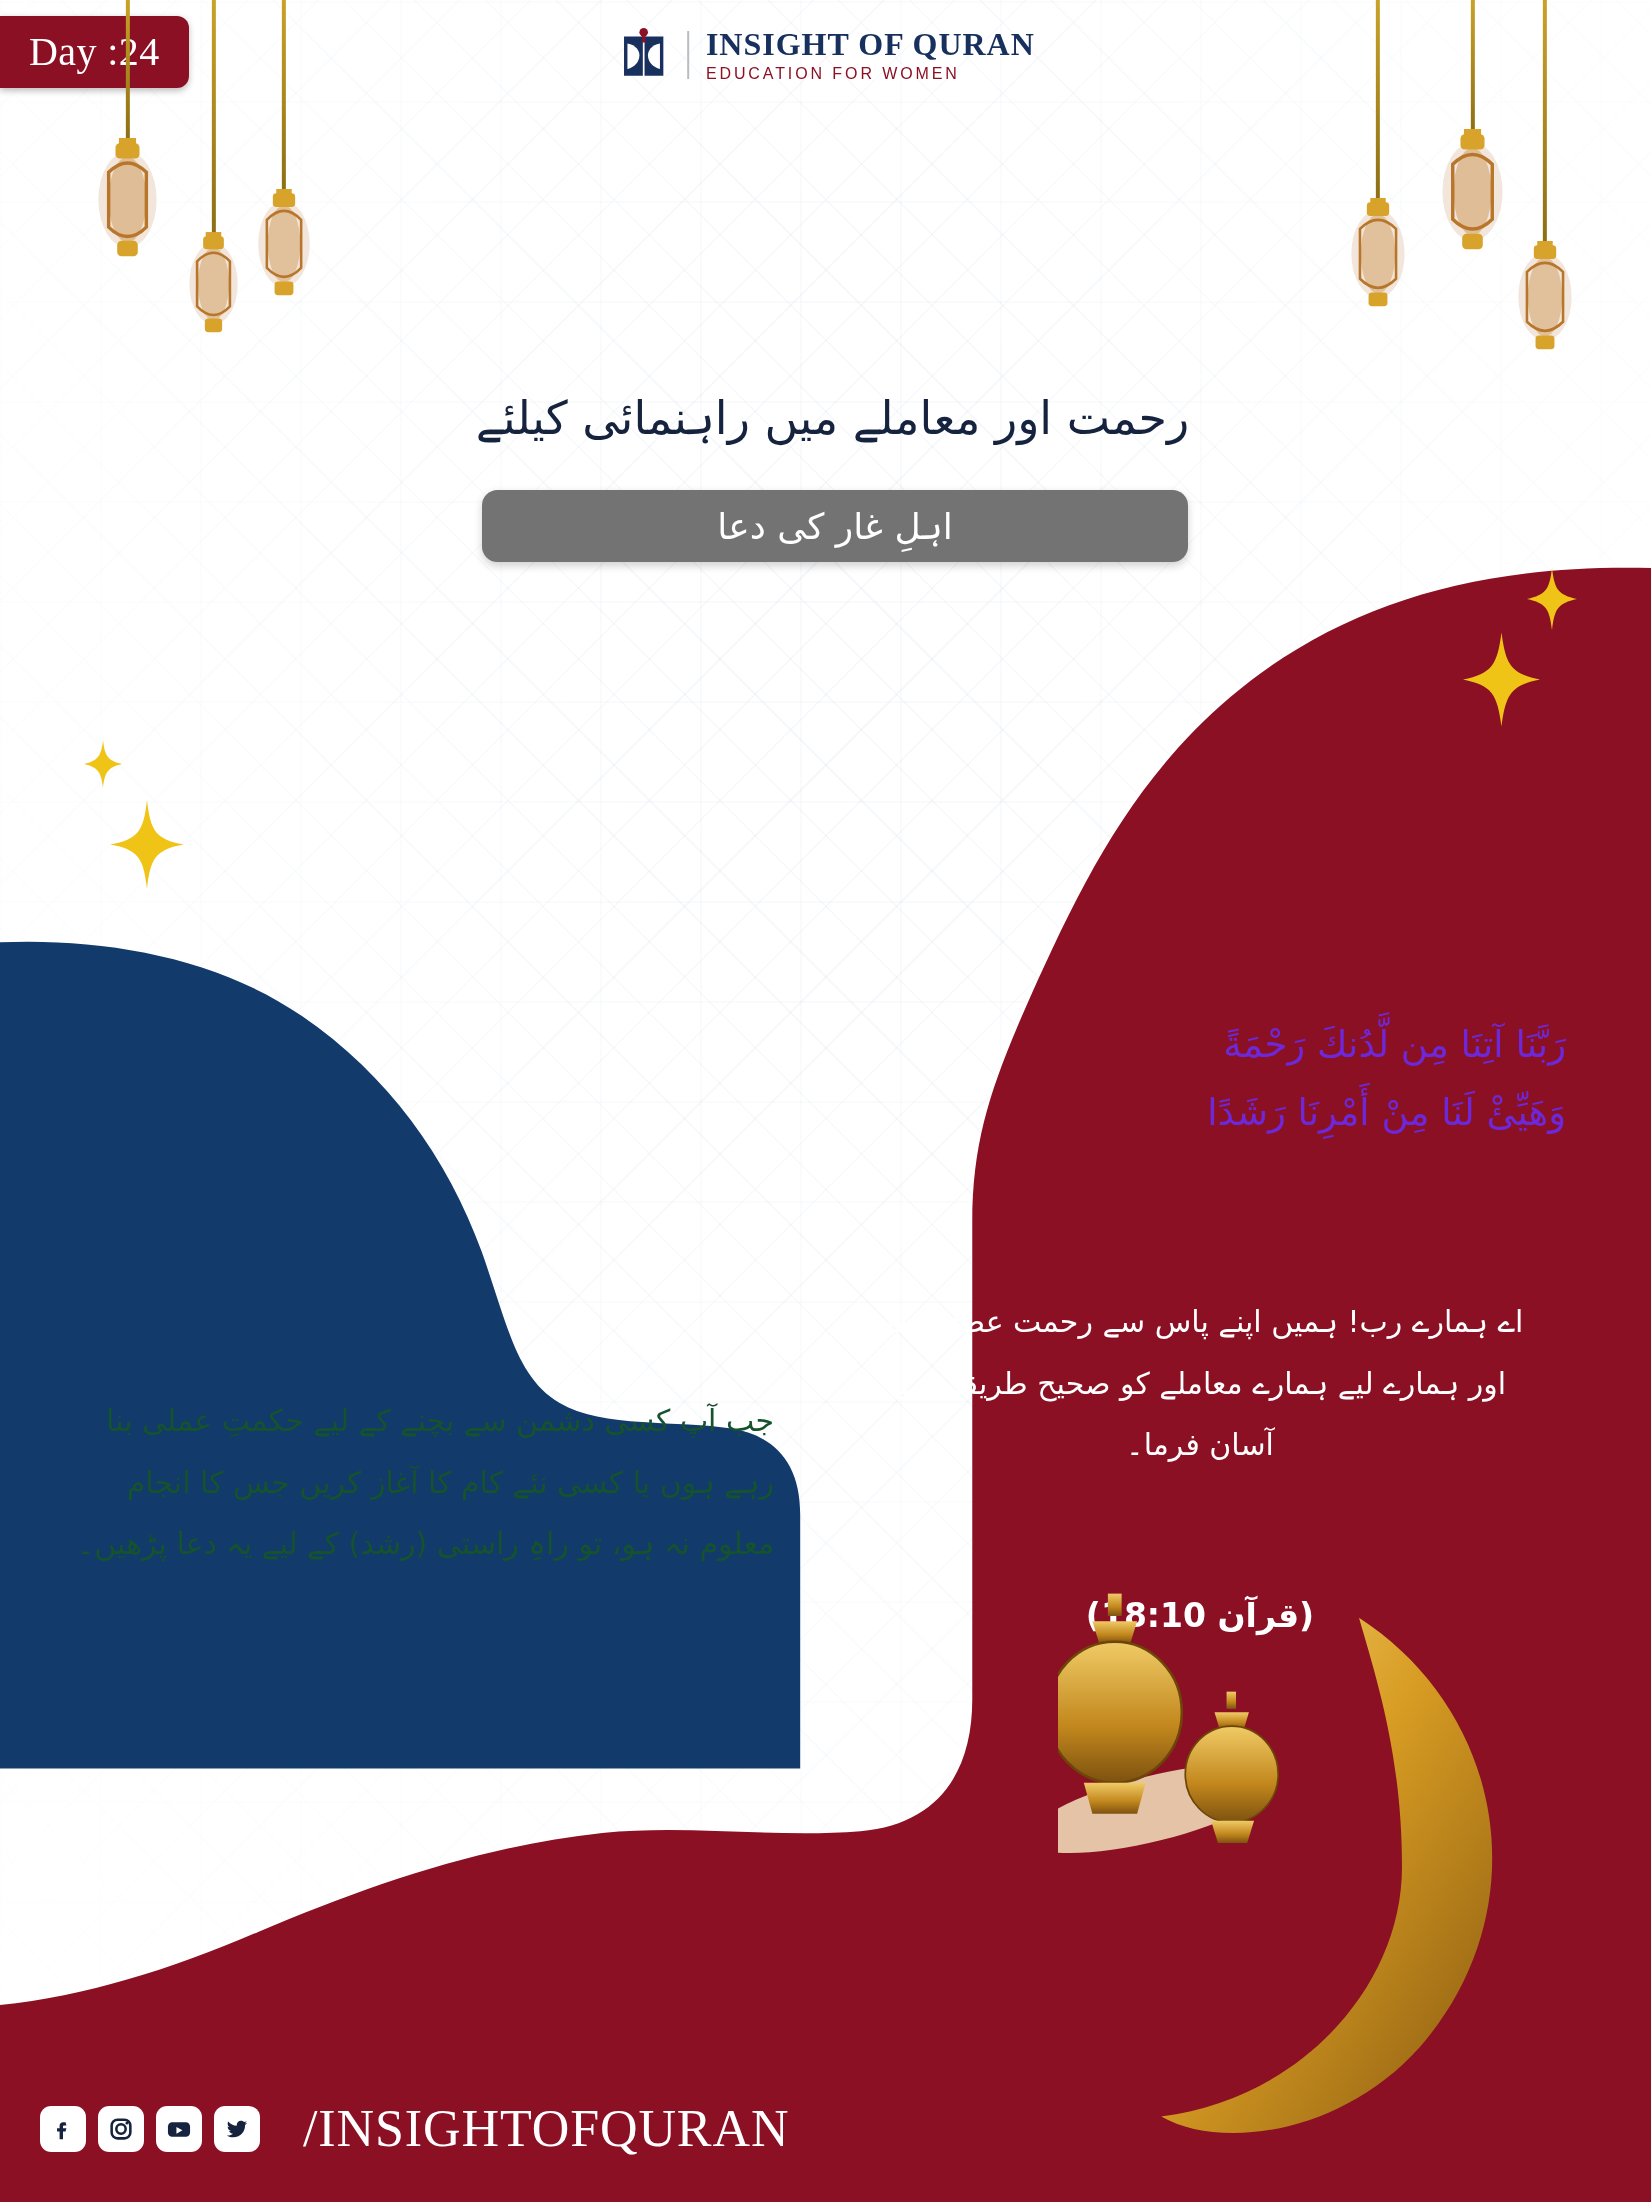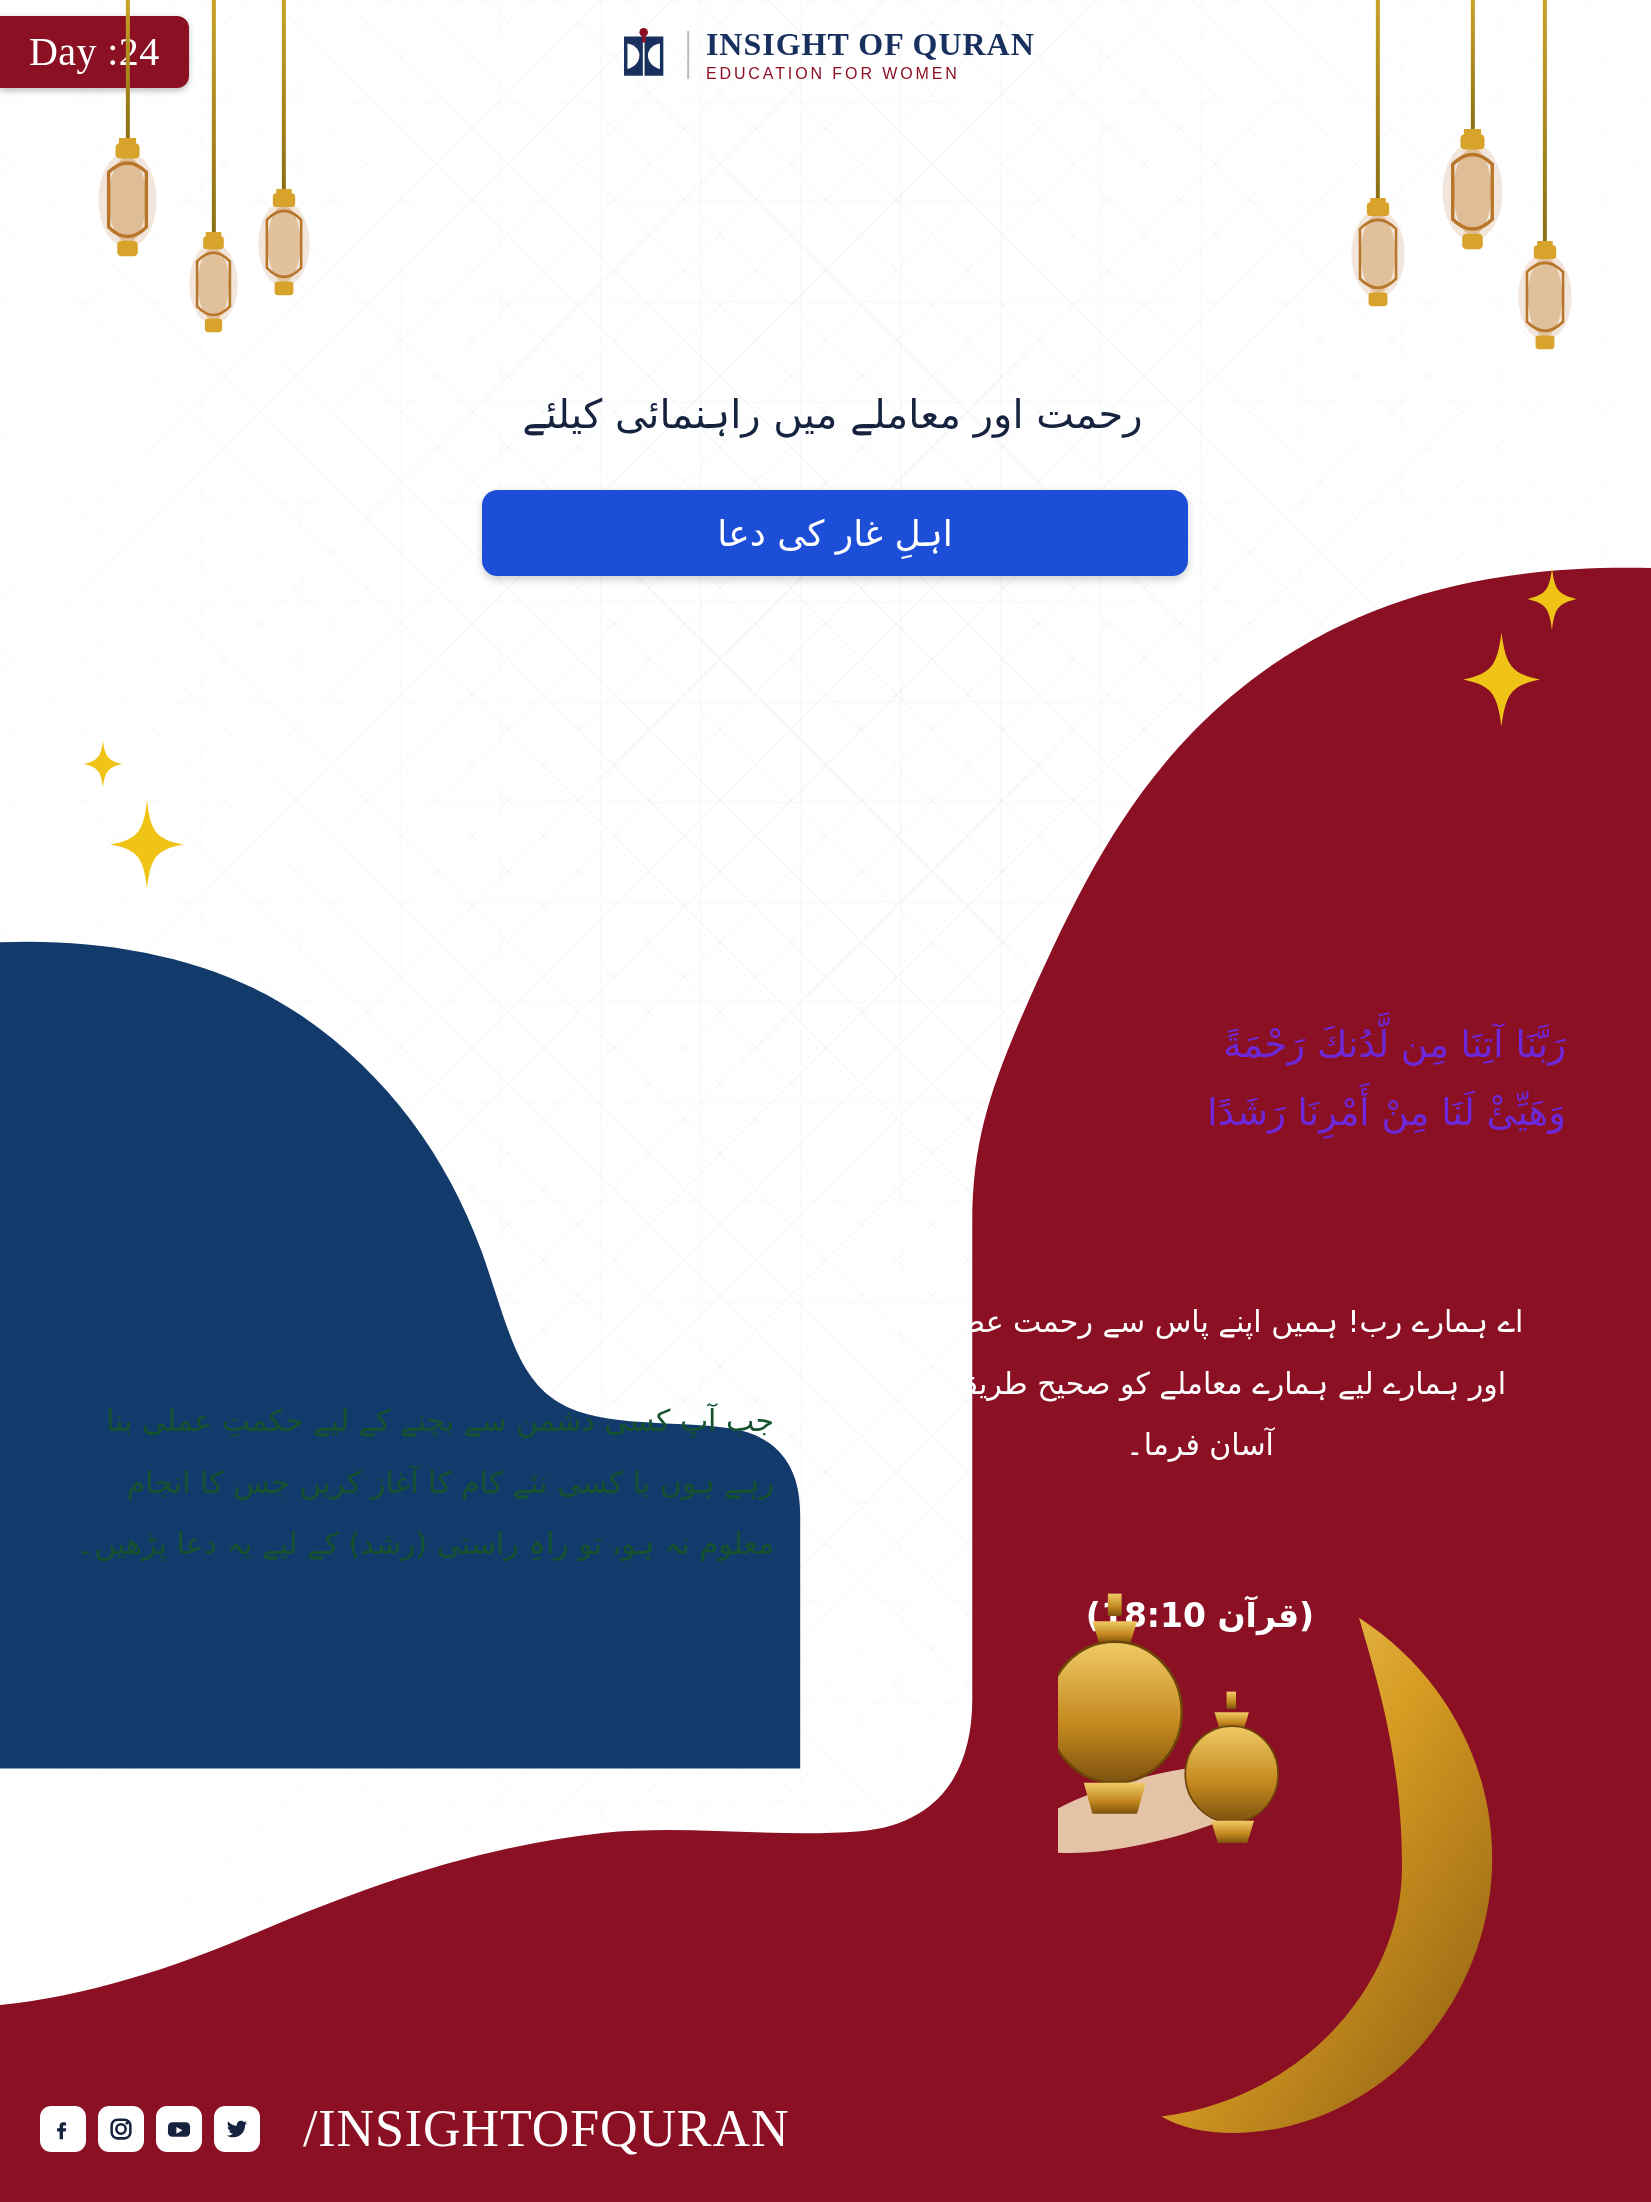--- a/index.html
+++ b/index.html
@@ -88,28 +88,28 @@
     font-size:83px;
     font-weight:700;
     color:#8c1024;
     letter-spacing:0.9px;
   }
   .urdu-sub{
     position:absolute;left:0;right:0;top:391px;
     text-align:center;
     direction:rtl;
     font-family:"DejaVu Sans", sans-serif;
-    font-size:40px;
+    font-size:46px;
     color:#16233f;
     margin-left:13px;
   }
   .topic-pill{
     position:absolute;
-    left:482px;top:490px;width:706px;height:86px;
-    background:#1d4ed8;
+    left:482px;top:490px;width:706px;height:72px;
+    background:#737373;
     border-radius:15.5px;
     display:flex;align-items:center;justify-content:center;
     box-shadow:0 3.4px 8.6px rgba(0,0,0,.18);
   }
   .topic-pill span{
     direction:rtl;
     color:#ffffff;
     font-family:"DejaVu Sans", sans-serif;
     font-size:36px;
   }

